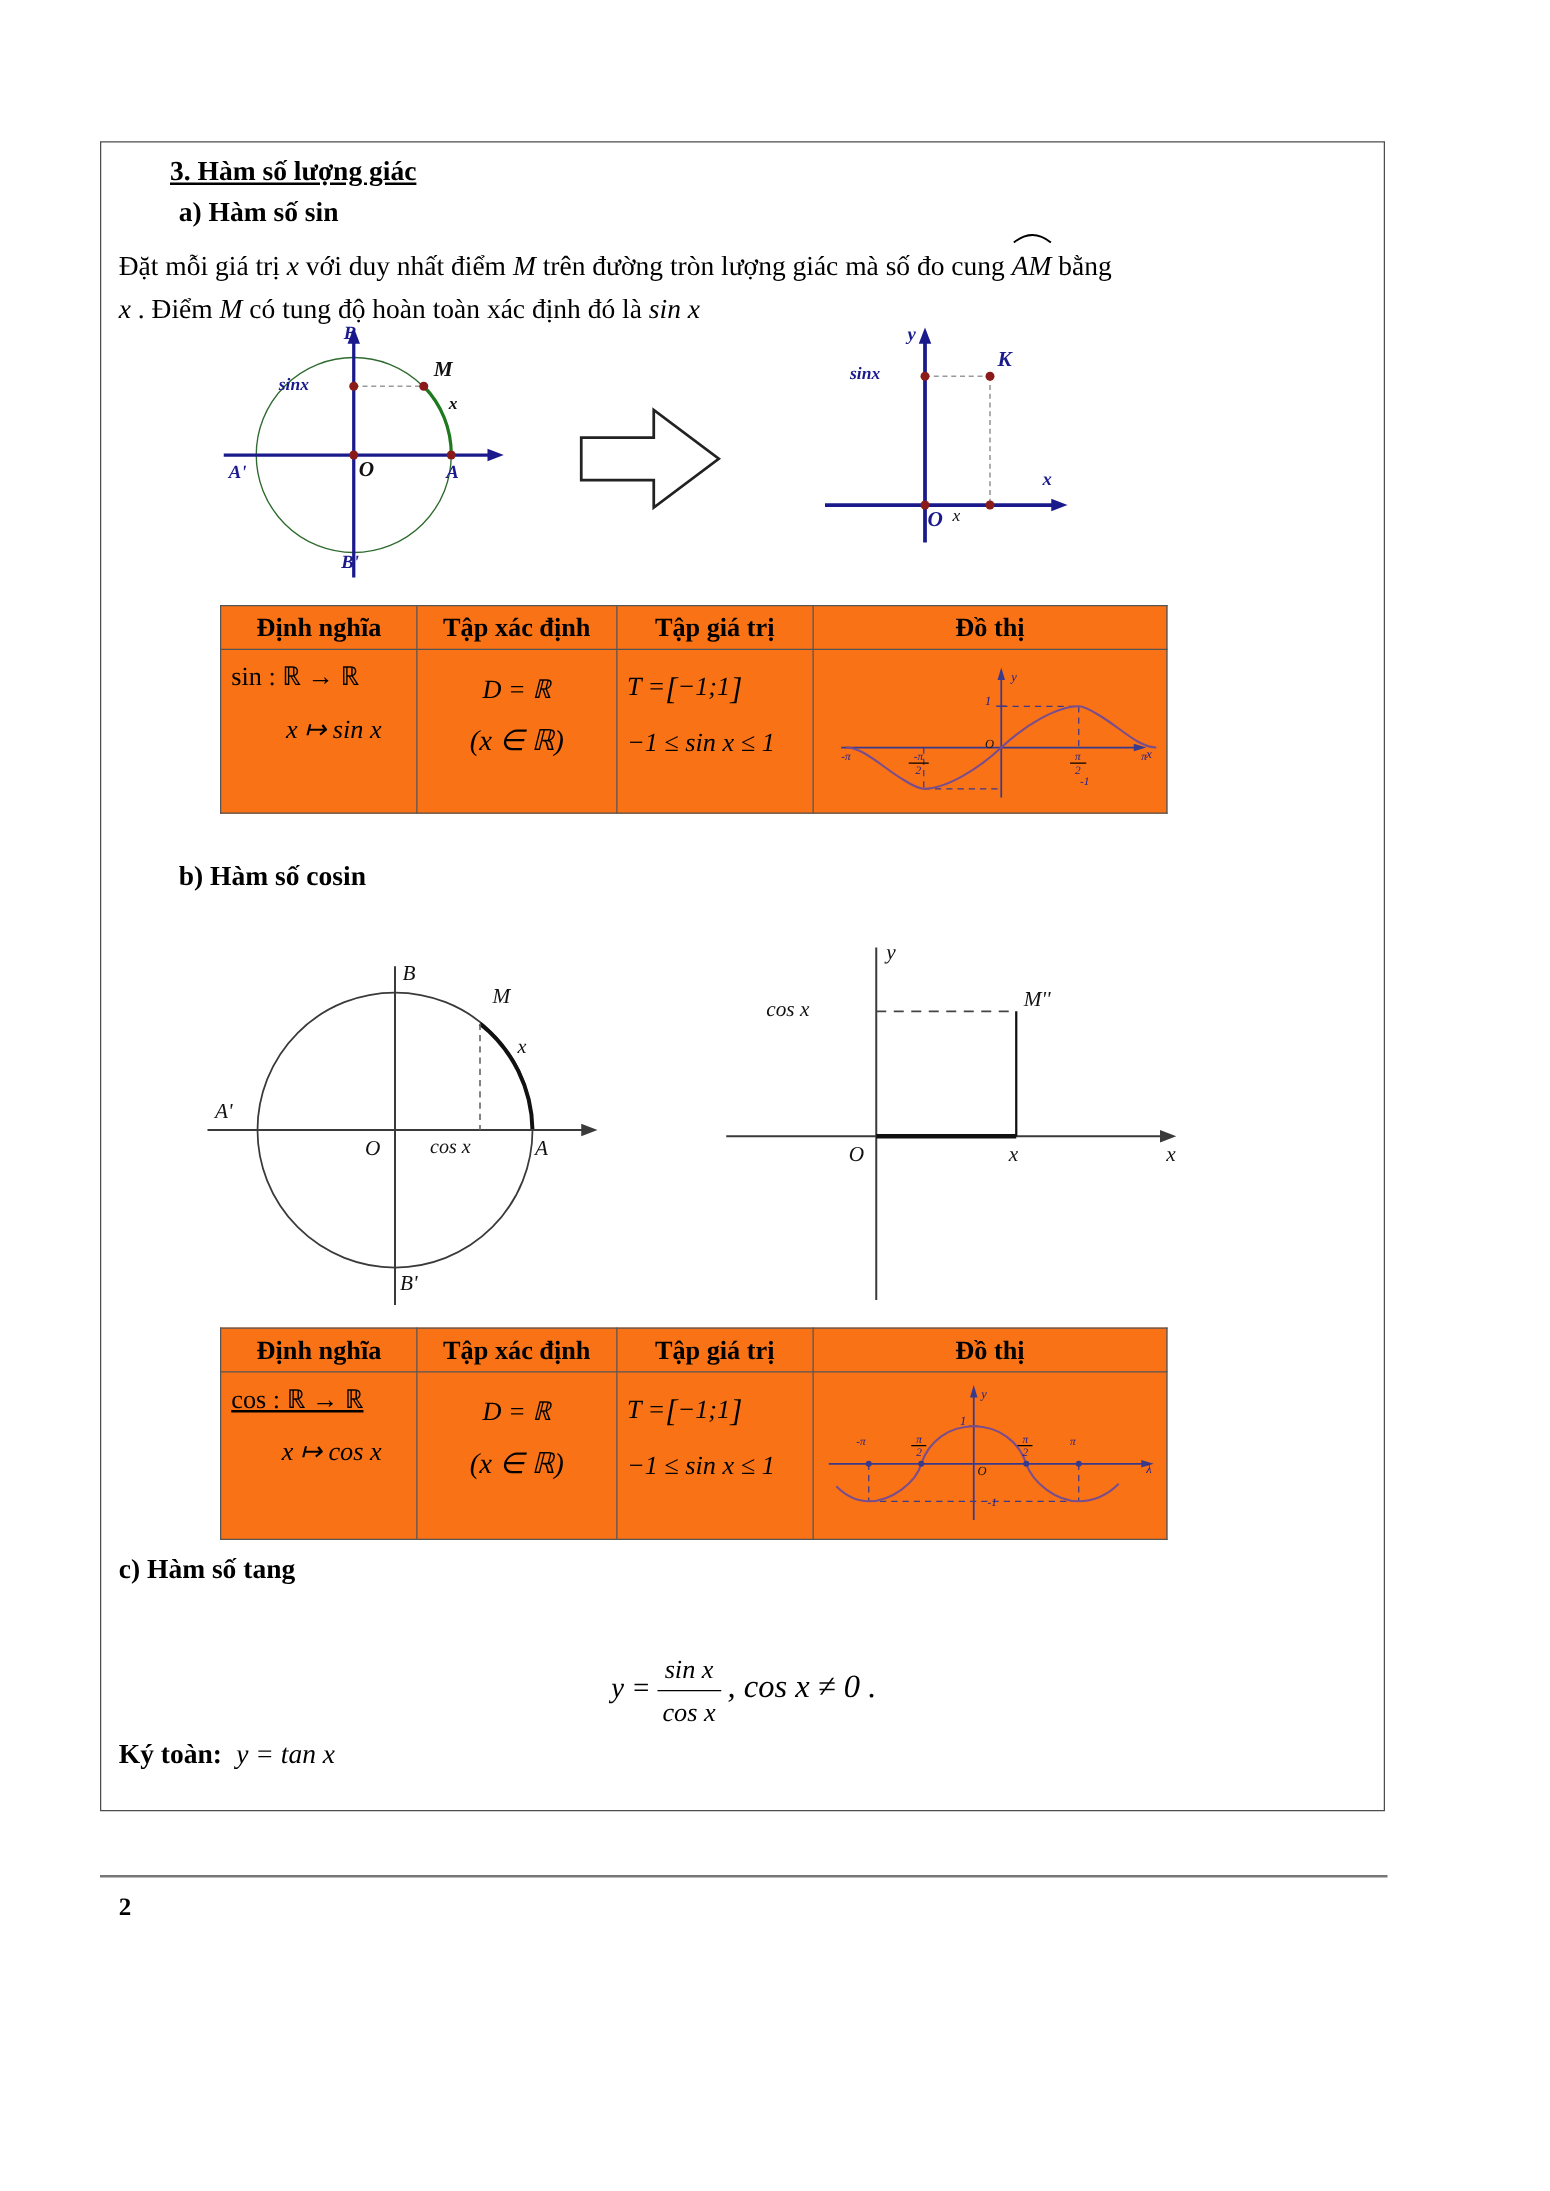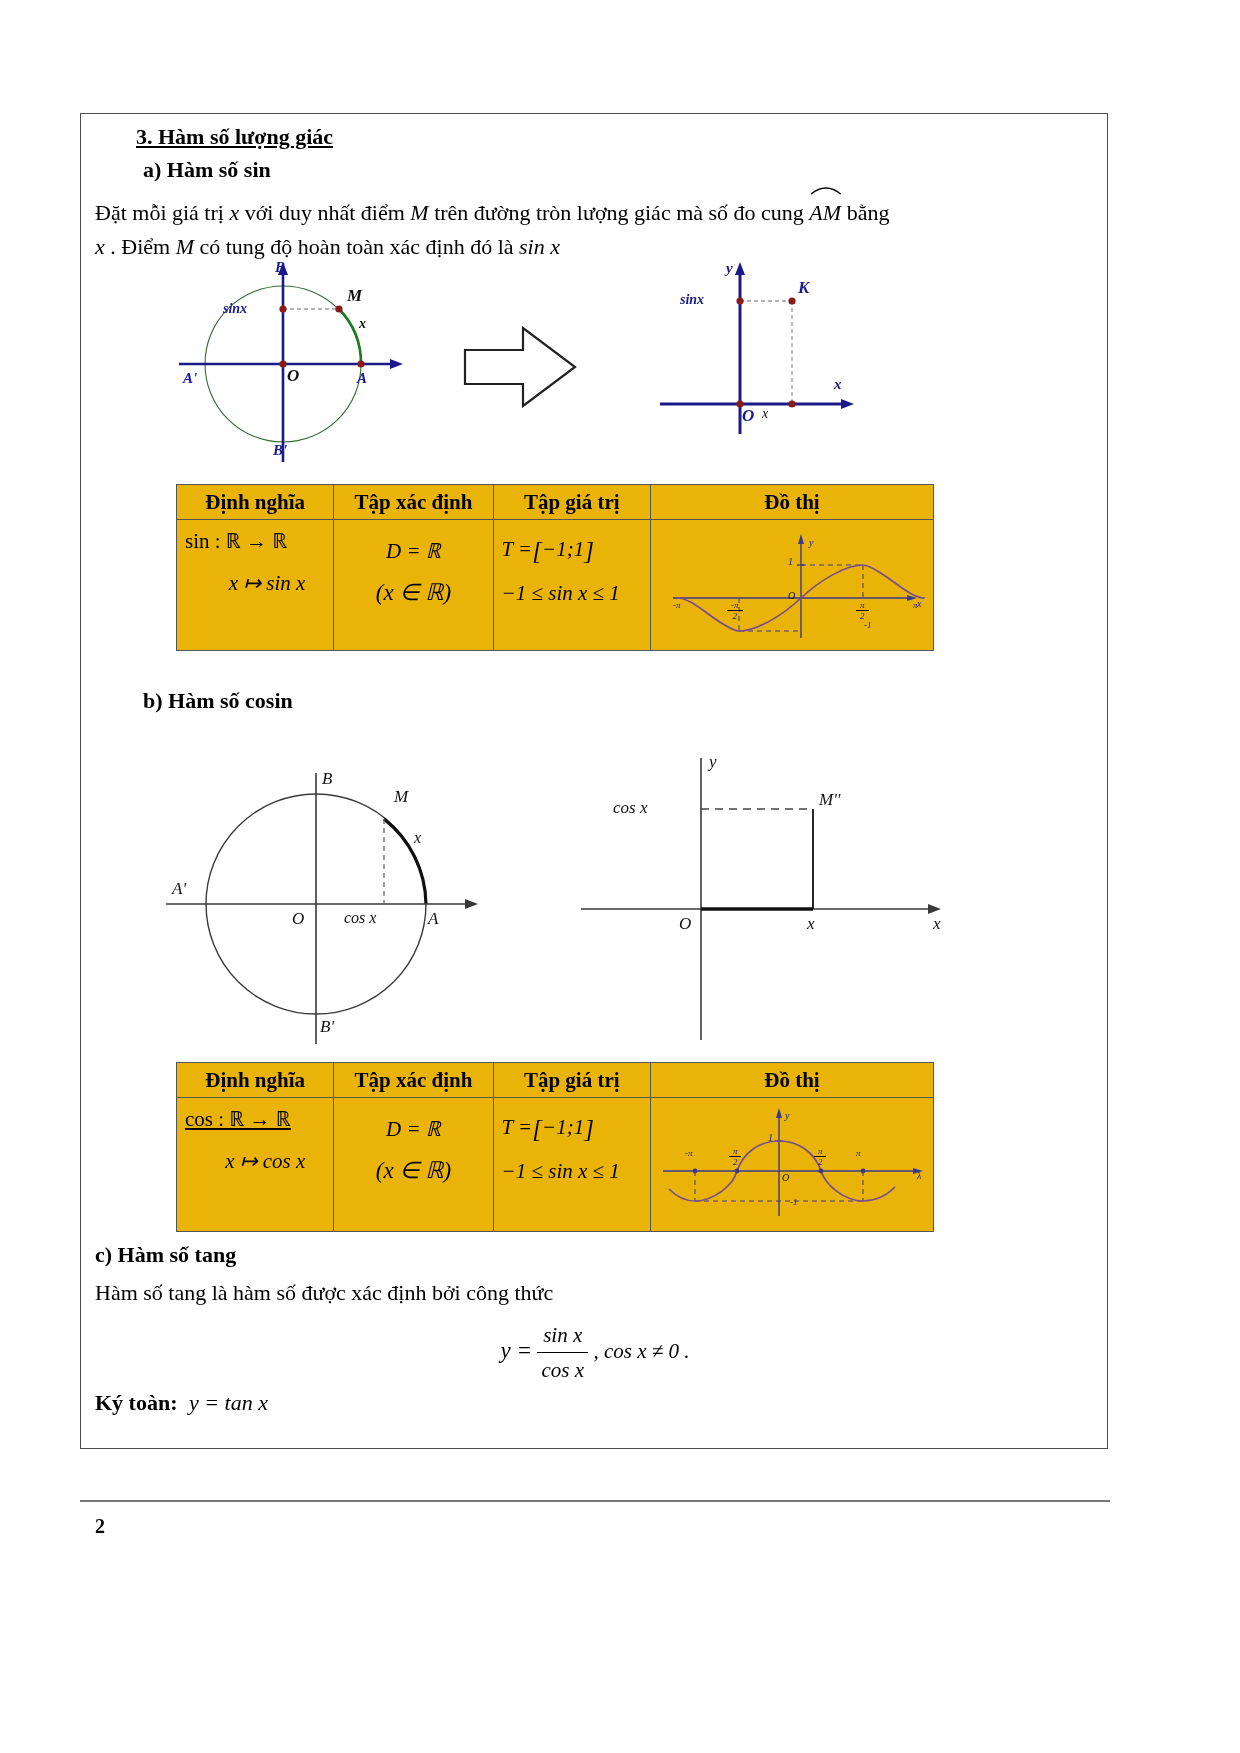--- a/index.html
+++ b/index.html
@@ -88,21 +88,21 @@
     top: -9px;
     width: 100%;
     height: 10px;
   }
 
   
   .tbl {
     position: absolute;
     border-collapse: collapse;
     font-family: "Liberation Serif", serif;
-    background: #eab308;
+    background: #f97316;
   }
   .tbl td, .tbl th {
     border: 1.2px solid #555;
     padding: 0;
     vertical-align: top;
   }
   .tbl th {
     font-weight: bold;
     font-size: 21px;
     text-align: center;
@@ -439,29 +439,28 @@
                     <span class="den">2</span>
                 </span>
               </div>
             </td>
           </tr>
         </tbody>
       </table>
 
       <div class="h-sec" style="left:14px; top:1128px;">c) Hàm số tang</div>
 
-      <div class="para" style="left:14px; top:1162px; width:980px;">Hàm số tang là hàm số được xác định bởi công thức</div>
 
       <div class="para" style="left:0; top:1204px; width:1028px; text-align:center;">
         <span class="mathi" style="font-size:23px;">y =</span>
         <span class="frac" style="font-size:21px; vertical-align:middle;">
           <span class="num">sin x</span>
           <span class="den">cos x</span>
         </span>
-        <span class="mathi" style="font-size:21px;">, cos x ≠ 0 .</span>
+        <span class="mathi" style="font-size:26px;">, cos x ≠ 0 .</span>
       </div>
 
       <div class="para" style="left:14px; top:1272px;">
         <span class="bld">Ký toàn:</span>
         <span class="mathi" style="margin-left:6px;">y = tan x</span>
       </div>
 
     </div>
   </div>
 

